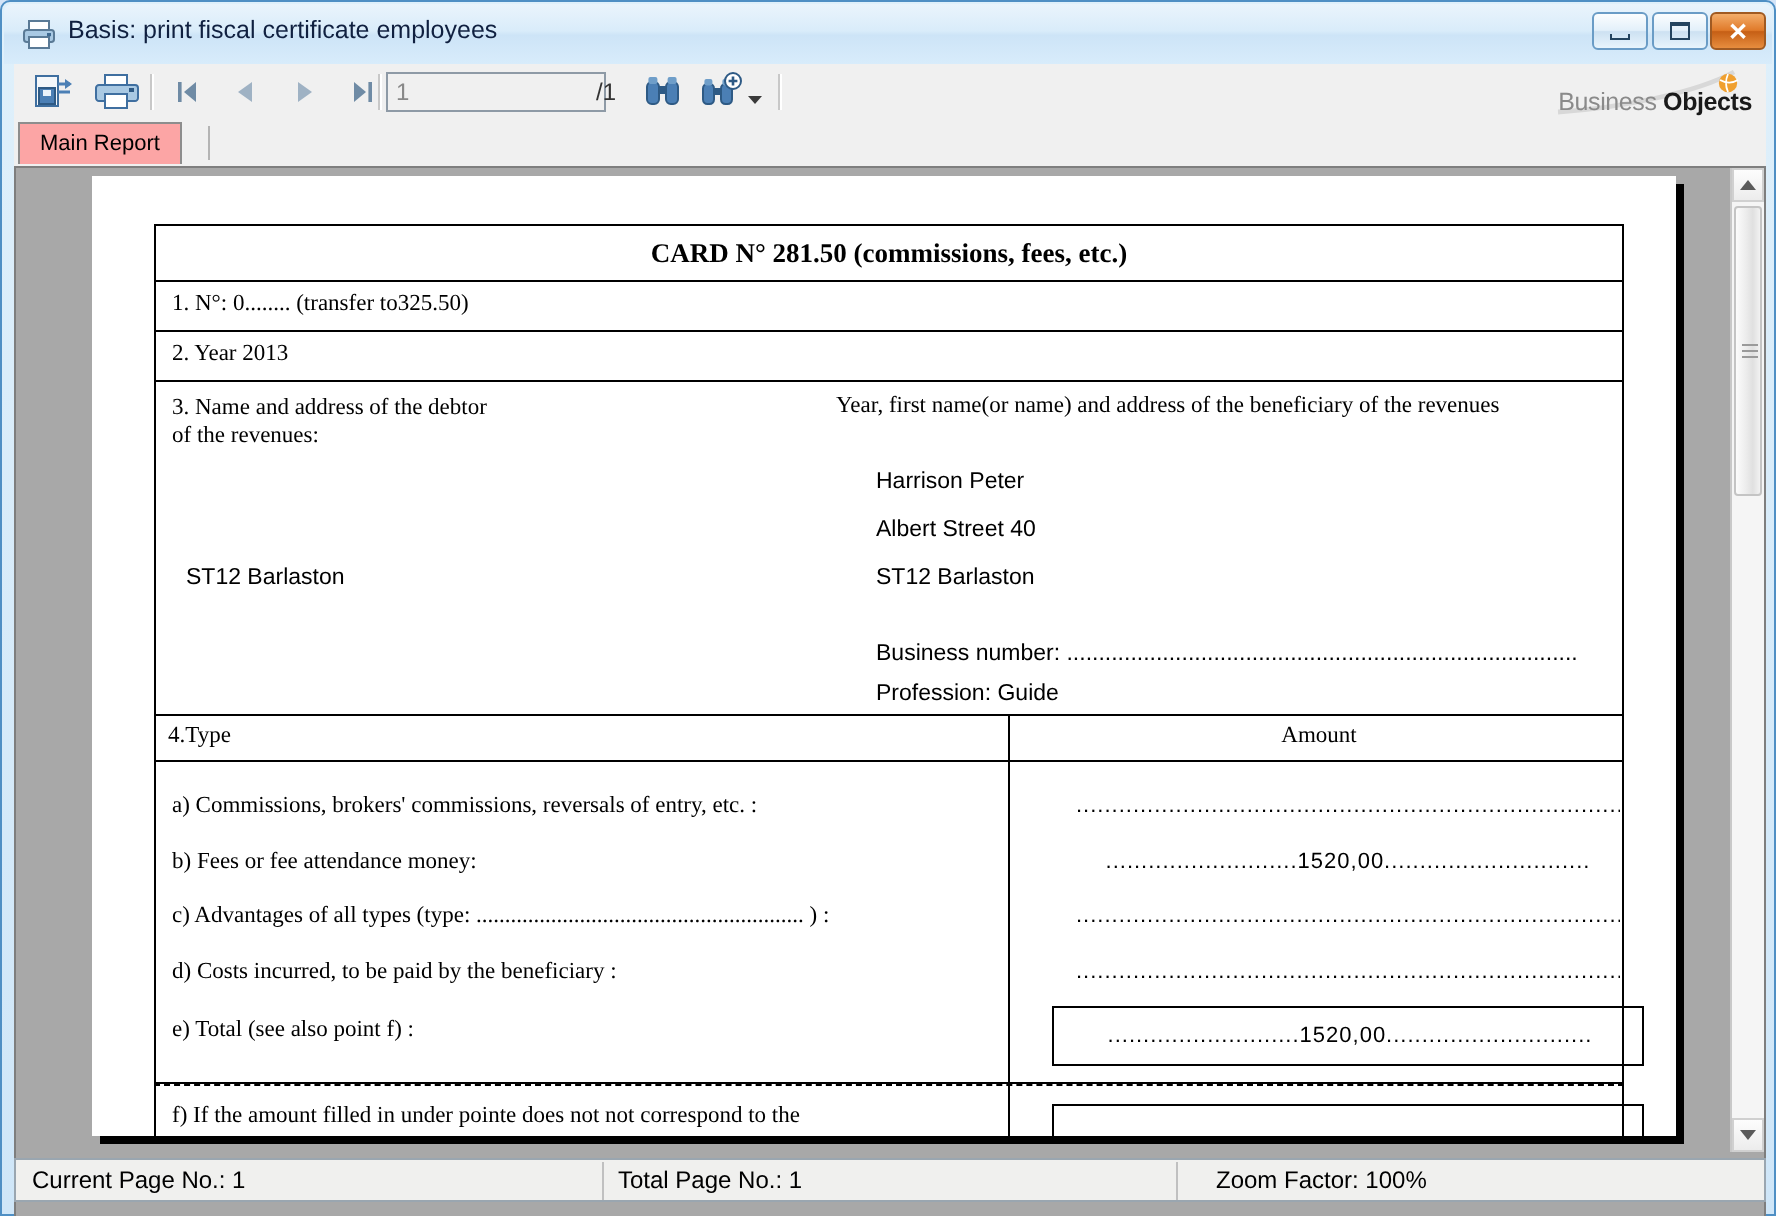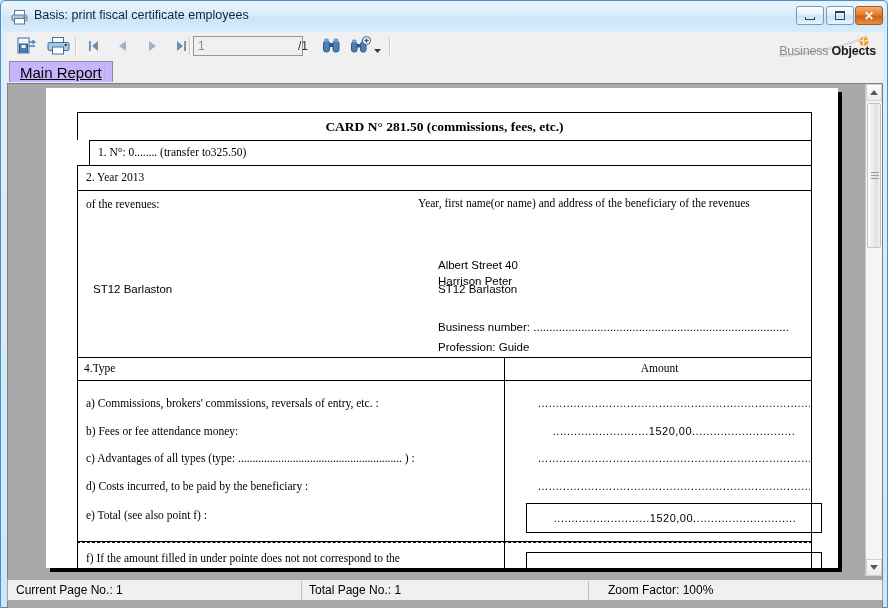--- a/index.html
+++ b/index.html
@@ -130,28 +130,27 @@
     position: absolute;
     left: 6px; top: 60px;
     width: 876px; height: 22px;
     background: #f0f0f0;
   }
   #tab-main {
     position: absolute; left: 2px; top: 0px;
     height: 21px;
     padding: 2px 10px 0 10px;
     box-sizing: border-box;
-    background: #c4b5fd;
+    background: #fca5a5;
     border: 1px solid #8d8d8d;
     border-bottom: none;
-    font-size: 15px;
+    font-size: 11px;
     color: #000;
     line-height: 17px;
     cursor: default;
-    text-decoration: underline;
   }
   #tab-sep {
     position: absolute; left: 97px; top: 2px;
     width: 1px; height: 17px;
     background: #b4b4b4;
   }
 
   
   #viewer {
     position: absolute;
@@ -193,21 +192,20 @@
     font-weight: bold;
     font-size: 13.5px;
     line-height: 27px;
     font-family: "Liberation Serif", serif;
   }
   #r-num {
     height: 25px;
     border: 1px solid #000; border-bottom: none;
     font-size: 11.5px;
     padding: 5px 0 0 8px;
-    margin-left: 12px;
   }
   #r-year {
     height: 25px;
     border: 1px solid #000; border-bottom: none;
     font-size: 11.5px;
     padding: 5px 0 0 8px;
   }
   #r-addr {
     height: 168px;
     border: 1px solid #000;
@@ -225,21 +223,21 @@
   }
   #benef-label {
     position: absolute; left: 340px; top: 6px;
   }
   .benef-line {
     position: absolute; left: 360px;
     font-family: "Liberation Sans", sans-serif;
     font-size: 11.5px;
     white-space: nowrap;
   }
-  #benef-1 { top: 44px; margin-top: 40px; }
+  #benef-1 { top: 44px; }
   #benef-2 { top: 68px; }
   #benef-3 { top: 92px; }
   #benef-bn { top: 130px; }
   #benef-prof { top: 150px; }
 
   
   #tbl-head {
     position: relative;
     height: 22px;
     border: 1px solid #000; border-top: none;
@@ -515,20 +513,21 @@
       <div id="doc">
 
         <div class="row" id="r-title">CARD N°  281.50 (commissions, fees, etc.)</div>
 
         <div class="row" id="r-num">1. N°:  0........ (transfer to325.50)</div>
 
         <div class="row" id="r-year">2. Year  2013</div>
 
         <div class="row" id="r-addr">
           <div id="debtor-label">
+            <div>3.  Name and address of the debtor</div>
             <div>of the revenues:</div>
           </div>
           <div id="debtor-addr">ST12 Barlaston</div>
 
           <div id="benef-label">Year, first name(or name) and address of the beneficiary of the revenues</div>
           <div class="benef-line" id="benef-1">Harrison  Peter</div>
           <div class="benef-line" id="benef-2">Albert Street 40</div>
           <div class="benef-line" id="benef-3">ST12 Barlaston</div>
           <div class="benef-line" id="benef-bn">Business number: ................................................................................</div>
           <div class="benef-line" id="benef-prof">Profession: Guide</div>

